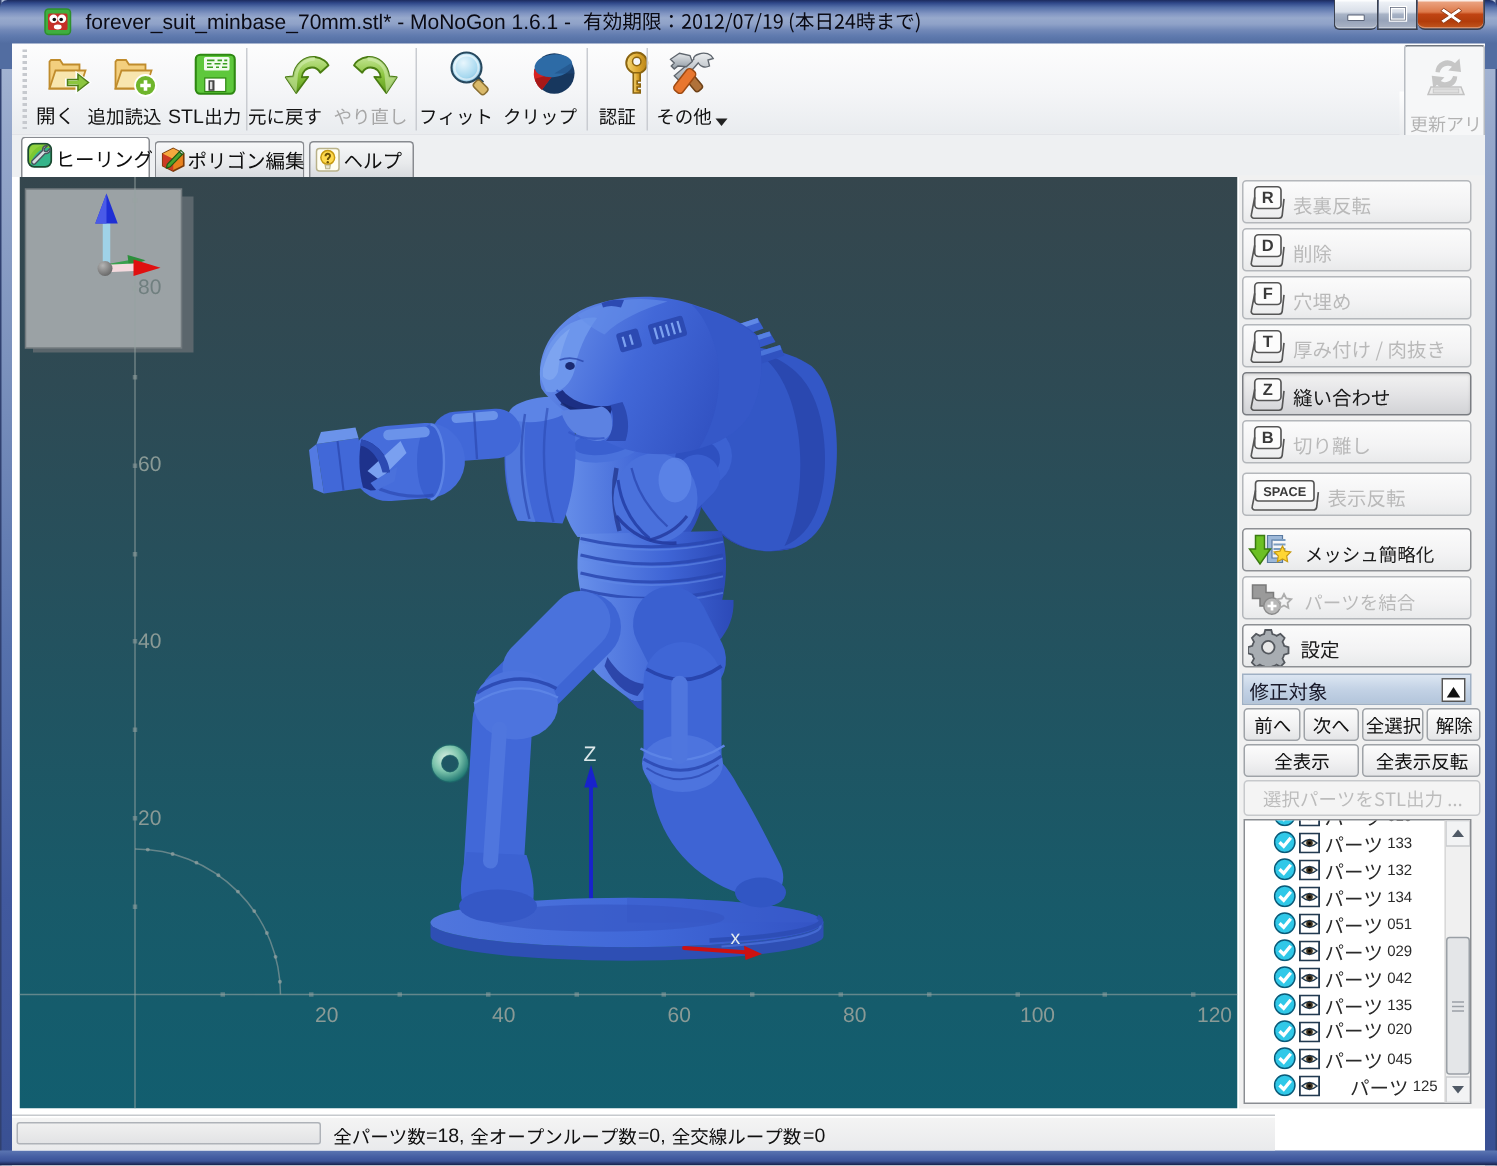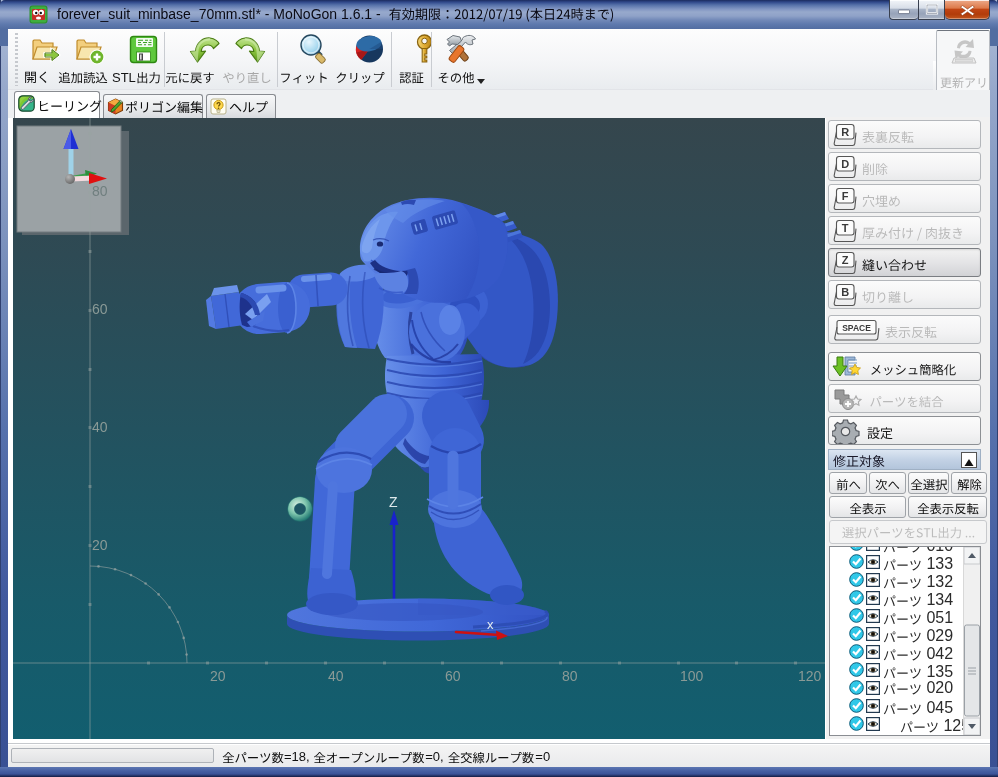--- a/index.html
+++ b/index.html
@@ -42,24 +42,24 @@
 .pbtn.on{border-color:#8d9094}
 .pbtn.press{border-color:#7a7d82;background:linear-gradient(180deg,#f2f2f2 0,#e4e4e6 50%,#d2d3d6 100%);box-shadow:inset 0 1px 2px rgba(0,0,0,.12)}
 .pbtn .ki{position:absolute;left:3px;top:2px}
 .pbtn .lb{position:absolute;left:33px;top:7px;font-size:14px;color:#1b1b1b;white-space:nowrap}
 #hdr{position:relative;margin:4px 9px 2px 2px;height:21px;background:linear-gradient(180deg,#dce6f2 0,#c3d2e5 50%,#b3c5db 100%);border:1px solid #9fb0c4}
 .srow{position:relative;margin:0 9px 2px 2px;height:22px}
 .sbtn{position:absolute;top:0;height:22px;border:1px solid #9fa3a8;border-radius:3px;background:linear-gradient(180deg,#fcfcfc 0,#f1f1f2 55%,#e4e5e7 100%);text-align:center}
 .sbtn.dis{height:24px;background:#f4f4f4;border-color:#c7c9cc}
 #list{position:relative;margin:2px 9px 0 3px;height:190px;background:#fff;border:1px solid #8a8d92;overflow:hidden}
 .li{position:relative;height:18px;white-space:nowrap}
-.li .nm{font-size:16px;color:#2a2a2a}
+.li .nm{font-size:10px;color:#2a2a2a}
 #sb{position:absolute;right:0;top:0;width:17px;height:100%;background:#f0f0f0;border-left:1px solid #d8d8d8}
 
-#status{left:8px;bottom:10px;width:982px;height:23px;background:linear-gradient(180deg,#f4f4f4 0,#e9eaec 100%);border-top:1px solid #fff;box-shadow:0 -1px 0 #c6c9cd}
+#status{left:8px;bottom:10px;width:842px;height:23px;background:linear-gradient(180deg,#f4f4f4 0,#e9eaec 100%);border-top:1px solid #fff;box-shadow:0 -1px 0 #c6c9cd}
 #prog{position:absolute;left:3px;top:3px;width:203px;height:15px;border:1px solid #aeb2b8;border-radius:2px;background:linear-gradient(180deg,#f0f0f0 0,#e2e3e5 100%)}
 #stxt{position:absolute;left:214px;top:4px;font-size:13px;color:#101010;white-space:nowrap}
 </style></head><body>
 <div id="bl" class="abs"></div>
 <div id="br" class="abs"></div>
 <div id="bb" class="abs"></div>
 <div id="title" class="abs">
     <svg id="appicon" class="abs" viewBox="0 0 19 19">
 <rect x="0.5" y="0.5" width="18" height="18" rx="3" fill="#2d8f2d"></rect>
 <rect x="1.5" y="1.5" width="16" height="16" rx="2" fill="#3fae3f"></rect>

